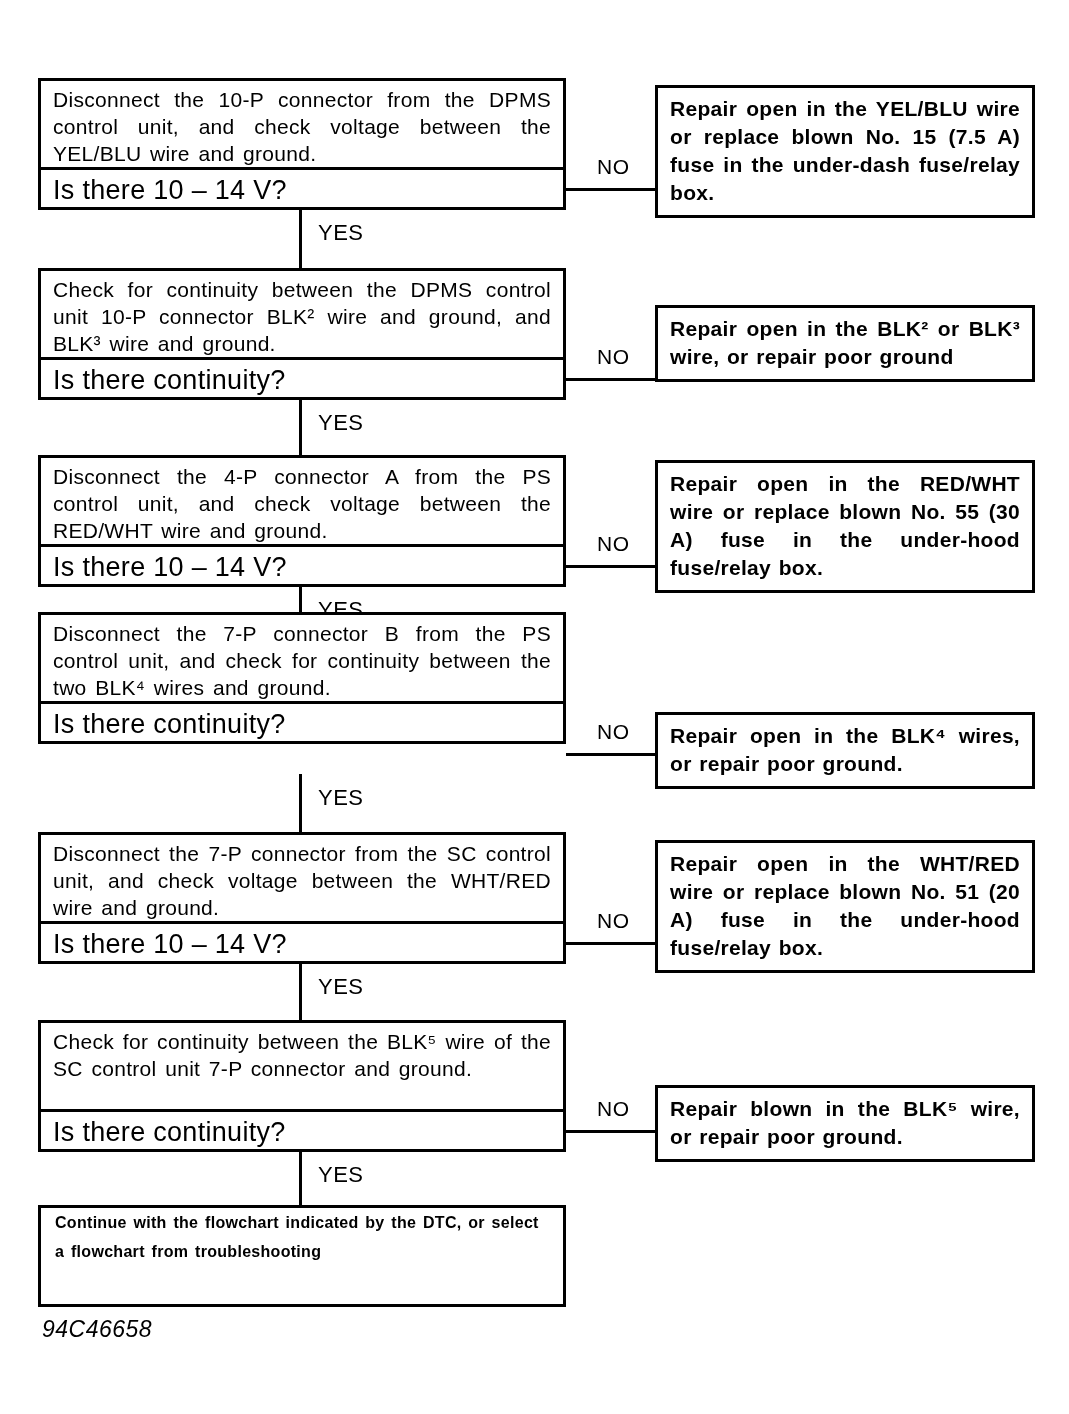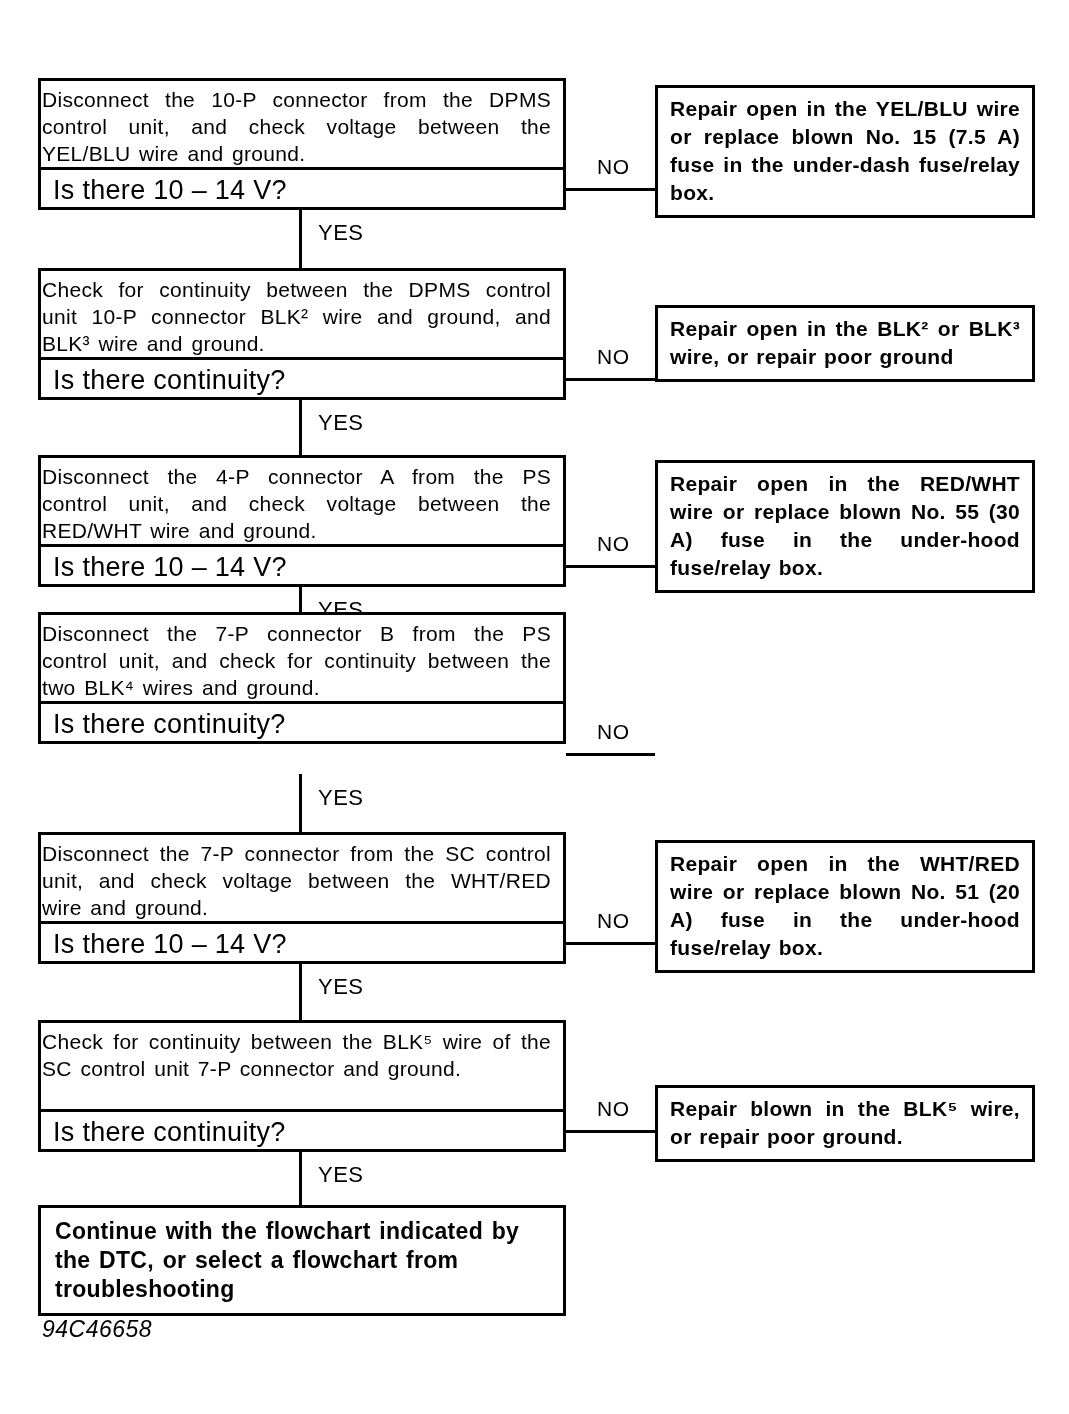--- a/index.html
+++ b/index.html
@@ -18,21 +18,21 @@
     width: 528px;
     height: 132px;
     border: 3px solid #000;
     box-sizing: border-box;
     display: flex;
     flex-direction: column;
     background: #fff;
   }
   .lbox .action {
     flex: 1;
-    padding: 5px 12px 3px 1px;
+    padding: 5px 12px 3px 12px;
     border-bottom: 3px solid #000;
     font-size: 21px;
     line-height: 27px;
     text-align: justify;
     letter-spacing: 0.3px;
     word-spacing: 2.5px;
     overflow: hidden;
   }
   .lbox .question {
     height: 37px;
@@ -82,22 +82,22 @@
     letter-spacing: 0.5px;
   }
   .final-box {
     position: absolute;
     left: 38px;
     top: 1205px;
     width: 528px;
     min-height: 102px;
     border: 3px solid #000;
     box-sizing: border-box;
-    padding: 9px 14px;
-    font-size: 23px;
+    padding: 0 14px;
+    font-size: 16px;
     line-height: 29px;
     font-weight: bold;
     letter-spacing: 0.3px;
     word-spacing: 2px;
     background: #fff;
   }
   .fig-code {
     position: absolute;
     left: 42px;
     top: 1316px;
@@ -140,20 +140,21 @@
   <div class="rbox" style="top:460px">Repair open in the RED/WHT wire or replace blown No. 55 (30 A) fuse in the under-hood fuse/relay box.</div>
   <div class="vline" style="top:586px;height:59px"></div>
   <div class="yes-label" style="top:597px">YES</div>
 
   <div class="lbox" style="top:612px">
     <div class="action">Disconnect the 7-P connector B from the PS control unit, and check for continuity between the two BLK⁴ wires and ground.</div>
     <div class="question">Is there continuity?</div>
   </div>
   <div class="hline" style="top:753px"></div>
   <div class="no-label" style="top:720px">NO</div>
+  <div class="rbox" style="top:712px">Repair open in the BLK⁴ wires, or repair poor ground.</div>
   <div class="vline" style="top:774px;height:60px"></div>
   <div class="yes-label" style="top:785px">YES</div>
 
   <div class="lbox" style="top:832px">
     <div class="action">Disconnect the 7-P connector from the SC control unit, and check voltage between the WHT/RED wire and ground.</div>
     <div class="question">Is there 10 – 14 V?</div>
   </div>
   <div class="hline" style="top:942px"></div>
   <div class="no-label" style="top:909px">NO</div>
   <div class="rbox" style="top:840px">Repair open in the WHT/RED wire or replace blown No. 51 (20 A) fuse in the under-hood fuse/relay box.</div>

